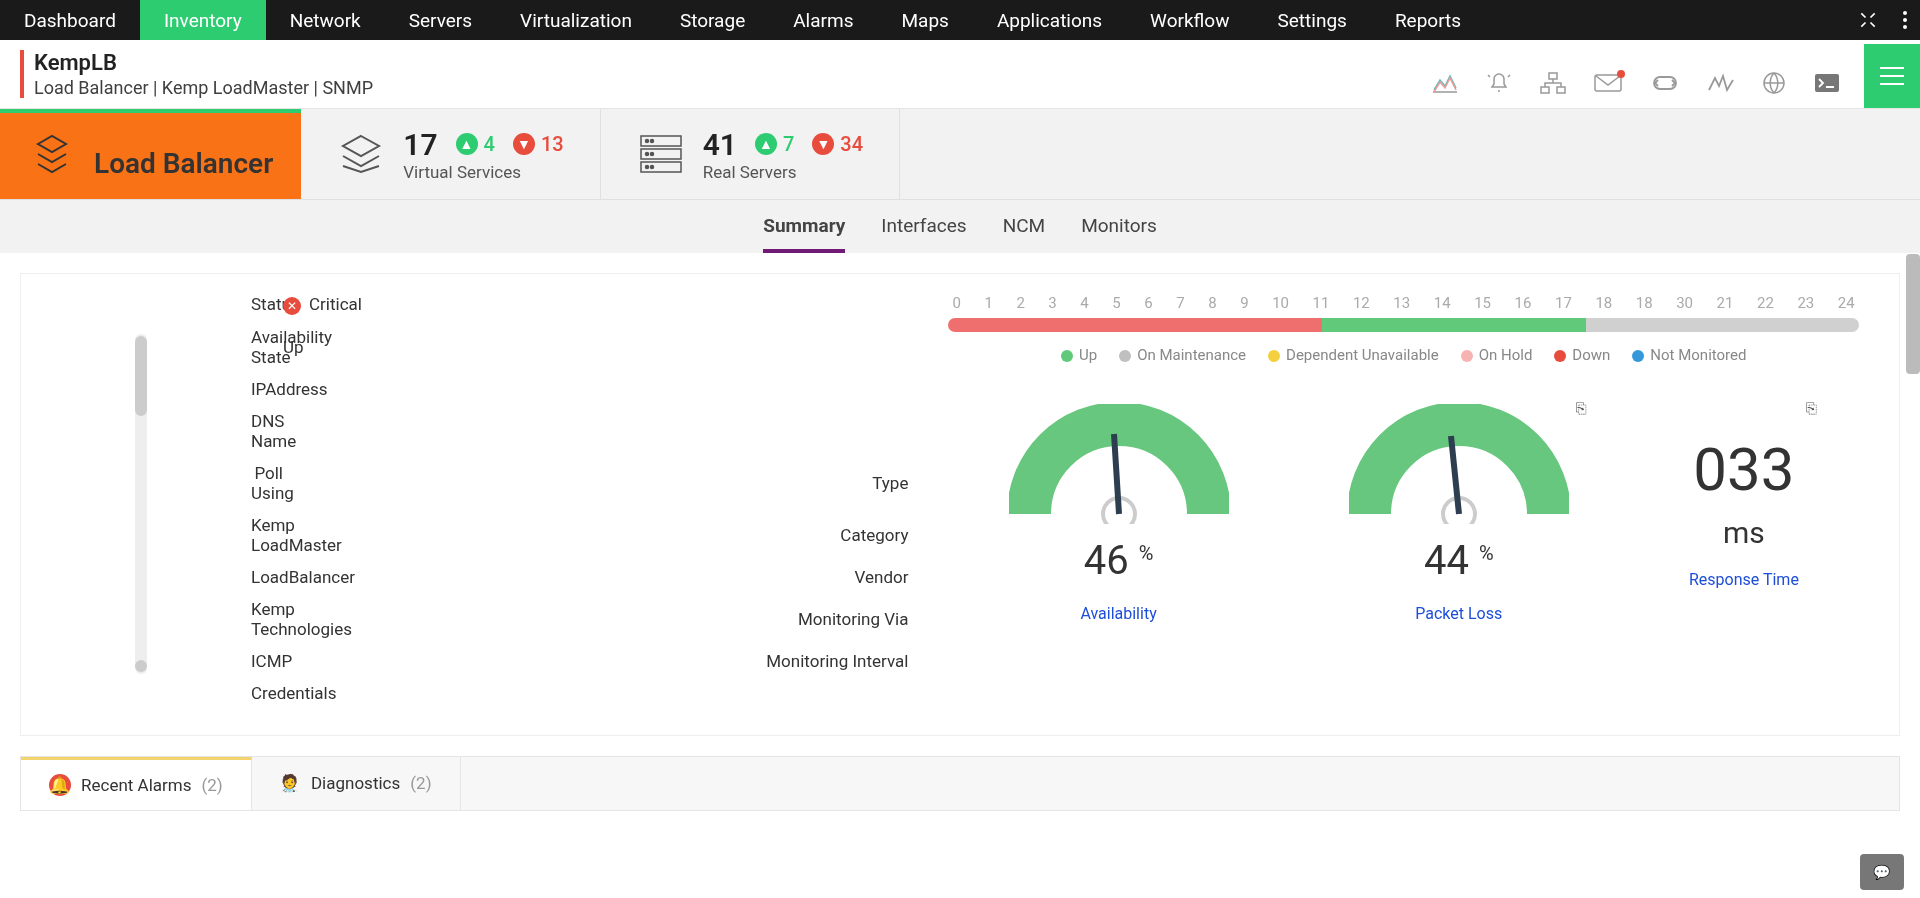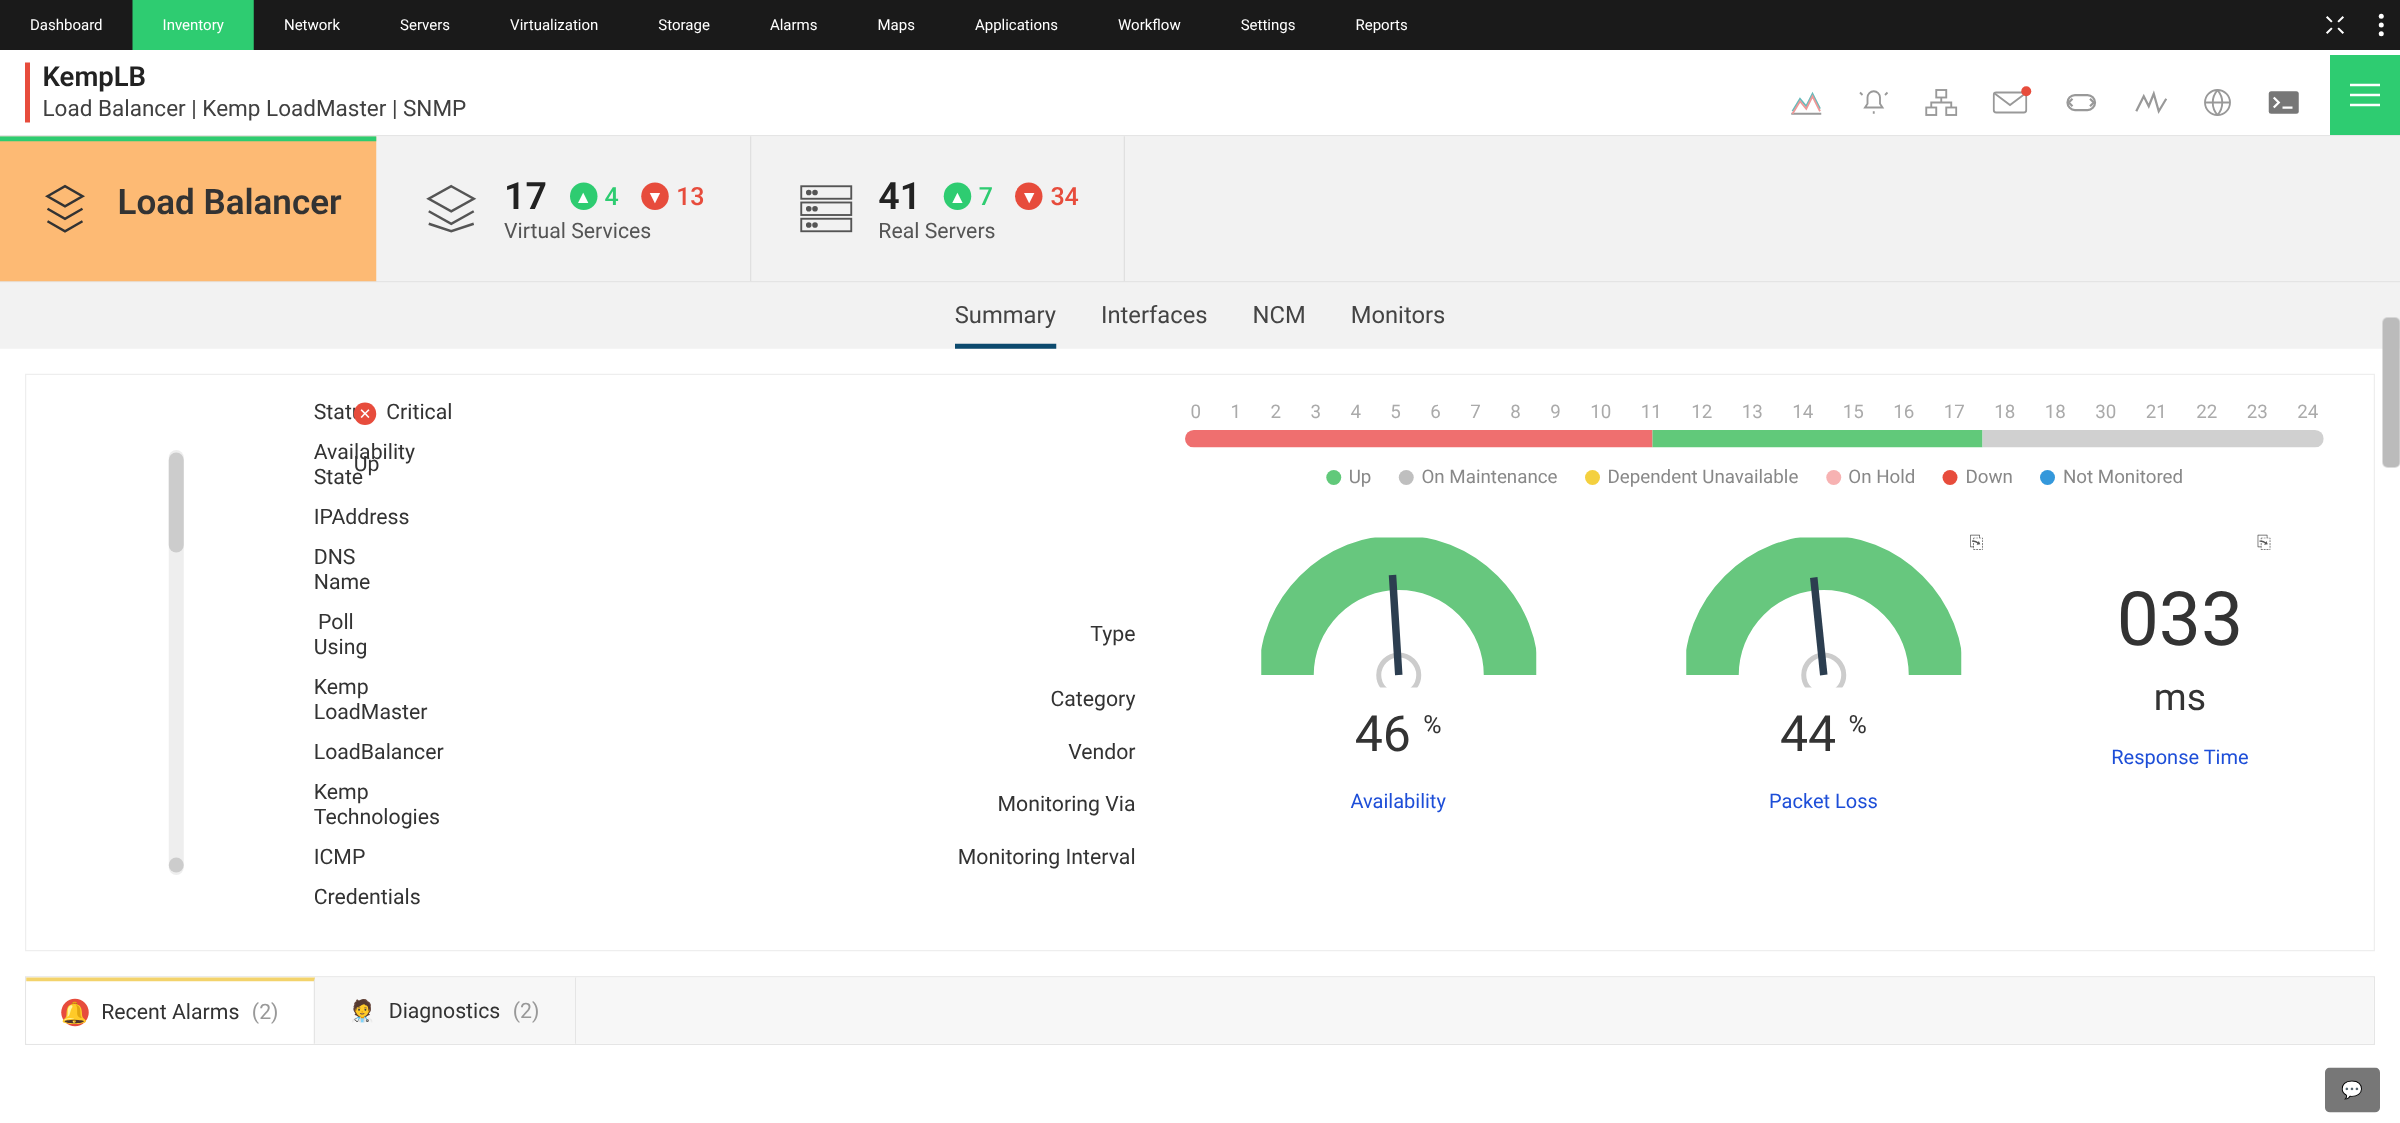--- a/index.html
+++ b/index.html
@@ -1,51 +1,51 @@
 <!DOCTYPE html>
 <html><head>
 <meta charset="utf-8">
 <style>
 * { box-sizing: border-box; margin: 0; padding: 0; }
 body { font-family: -apple-system, "Segoe UI", Roboto, Arial, sans-serif; background: #fff; color: #333; width: 1920px; font-size: 14px; }
 
 
 .topnav { background: #1a1a1a; display: flex; align-items: stretch; height: 40px; color: #fff; }
-.topnav .nav-item { padding: 17px 24px; display: flex; align-items: center; font-size: 12px; cursor: pointer; }
+.topnav .nav-item { padding: 17px 24px; display: flex; align-items: center; font-size: 19px; cursor: pointer; }
 .topnav .nav-item.active { background: #2ecc71; }
 .topnav .spacer { flex: 1; }
 .topnav .nav-icon { padding: 0 12px; display: flex; align-items: center; cursor: pointer; }
 
 
 .headerbar { display: flex; align-items: flex-end; padding: 10px 20px; border-bottom: 1px solid #e5e5e5; position: relative; }
 .headerbar .redbar { width: 4px; height: 48px; background: #e74c3c; margin-right: 10px; }
 .headerbar .title { font-size: 22px; font-weight: 600; color: #222; }
 .headerbar .subtitle { font-size: 18px; color: #404040; margin-top: 2px; }
 .headerbar .hicons { margin-left: auto; display: flex; align-items: center; gap: 28px; padding-right: 12px; }
 .headerbar .hicon { color: #777; cursor: pointer; position: relative; }
 .headerbar .hamburger { background: #2ecc71; width: 56px; height: 64px; display: flex; align-items: center; justify-content: center; margin: -10px -20px -10px 12px; cursor: pointer; }
 
 
 .statsrow { display: flex; align-items: stretch; background: #f2f2f2; border-bottom: 1px solid #e0e0e0; }
-.card-lb { background: #fdba74; padding: 32px 28px; display: flex; align-items: flex-start; gap: 18px; border-top: 4px solid #2ecc71; }
+.card-lb { background: #f97316; padding: 19px 28px; display: flex; align-items: flex-end; gap: 18px; border-top: 4px solid #2ecc71; }
 .card-lb .lb-title { font-size: 28px; font-weight: 600; }
 .card { padding: 16px 36px; display: flex; align-items: center; gap: 18px; border-right: 1px solid #e0e0e0; }
 .card .bignum { font-size: 30px; font-weight: 600; color: #222; }
 .card .cardlabel { font-size: 17px; color: #555; }
 .pill { display: inline-flex; align-items: center; gap: 6px; font-size: 20px; font-weight: 500; }
 .pill .circ { width: 22px; height: 22px; border-radius: 50%; display: inline-flex; align-items: center; justify-content: center; color: #fff; font-size: 14px; }
 .circ.green { background: #2ecc71; }
 .circ.red { background: #e74c3c; }
 .pill.green-t { color: #2ecc71; }
 .pill.red-t { color: #e74c3c; }
 
 
 .subtabs { display: flex; justify-content: center; gap: 36px; padding: 14px 0 0 0; background: #f2f2f2; }
 .subtab { font-size: 19px; color: #444; padding-bottom: 12px; cursor: pointer; }
-.subtab.active { border-bottom: 4px solid #0c4a6e; font-weight: 400; }
+.subtab.active { border-bottom: 4px solid #701a75; font-weight: 700; }
 
 
 .mainwrap { display: flex; padding: 20px 20px 0 20px; gap: 10px; position: relative; }
 .mainpanel { background: #fff; border: 1px solid #eee; flex: 1; display: flex; padding: 20px 40px 20px 10px; }
 .details-col { display: grid; grid-template-columns: 220px 32px 1fr; row-gap: 12px; align-items: center; width: 48%; }
 .details-col .lab { text-align: right; font-size: 17px; color: #333; }
 .details-col .val { font-size: 17px; color: #333; }
 .scrolltrack { width: 12px; height: 340px; background: #eee; border-radius: 6px; position: relative; margin: 0 auto; }
 .scrollthumb { width: 12px; height: 80px; background: #ccc; border-radius: 6px; position: absolute; top: 2px; }
 .scrollthumb2 { width: 12px; height: 12px; background: #ccc; border-radius: 6px; position: absolute; bottom: 2px; }

